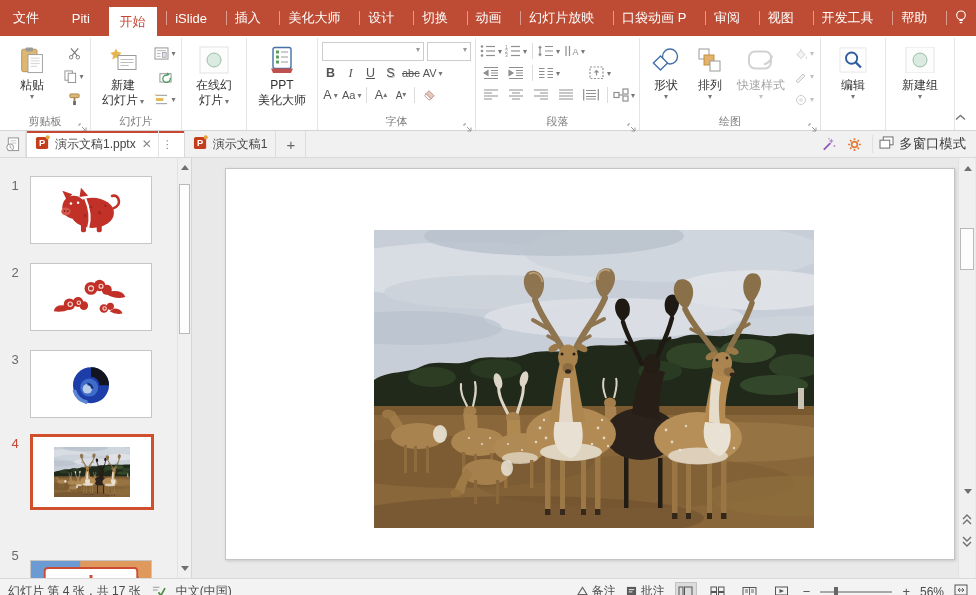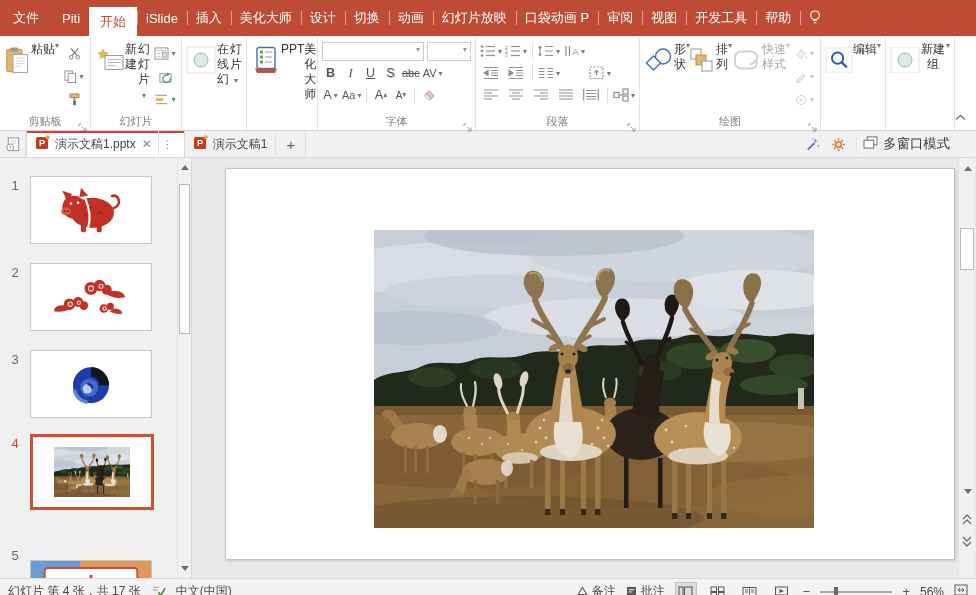--- a/index.html
+++ b/index.html
@@ -1,33 +1,33 @@
 <!DOCTYPE html>
 <html><head>
 <meta charset="utf-8">
 <style>
   *{box-sizing:border-box;margin:0;padding:0;font-family:"Liberation Sans",sans-serif;}
   html,body{width:976px;height:595px;overflow:hidden;background:#fff;}
   button{background:none;border:none;cursor:pointer;font-family:inherit;}
   #app{position:relative;width:976px;height:595px;overflow:hidden;display:flex;flex-direction:column;}
 
   
-  .titlebar{height:36px;background:#be4b33;display:flex;align-items:stretch;color:#fff;font-size:13px;flex:none;}
+  .titlebar{height:36px;background:#be4b33;display:flex;align-items:stretch;color:#fff;font-size:13px;flex:none;justify-content:space-between;}
   .mtab{position:relative;display:flex;align-items:center;padding:4px 9px;white-space:nowrap;}
   .mtab.first{padding:0 14px 0 13px;}
   .mtab:not(.nosep)::before{content:'';position:absolute;left:0;top:11px;height:14px;width:1px;background:rgba(255,255,255,.45);}
   .mtab.active{background:#fff;color:#c74634;align-self:flex-end;height:29px;padding:0 11px;}
   .tellme{display:flex;align-items:center;gap:5px;}
 
   
   .ribbon{height:95px;background:#fff;border-bottom:1px solid #d4d4d4;display:flex;flex:none;position:relative;padding-top:2px;}
   .rgroup{position:relative;display:flex;align-items:flex-start;padding:2px 4px 16px;border-right:1px solid #e4e4e4;}
   .glabel{position:absolute;bottom:1px;left:0;right:0;text-align:center;font-size:11px;color:#7c7c7c;}
   .launcher{position:absolute;right:2px;bottom:2px;width:10px;height:10px;}
-  .bigbtn{display:flex;width:56px;color:#333;font-size:12px;padding-top:2px;}
+  .bigbtn{display:flex;flex-direction:column;width:56px;color:#333;font-size:12px;padding-top:2px;}
   .bigbtn .bicon{height:36px;display:flex;align-items:center;justify-content:center;}
   .blabel{text-align:center;line-height:1.25;}
   .drop::after{content:'▾';font-size:8px;color:#777;margin-left:2px;}
   .dropline{font-size:8px;color:#777;line-height:1;}
   .minicol{display:flex;flex-direction:column;gap:2px;margin-left:2px;padding-top:3px;}
   .sbtn{width:24px;height:21px;display:flex;align-items:center;justify-content:center;color:#666;}
   .grayed{opacity:.45;}
   .frow{display:flex;align-items:center;gap:3px;height:22px;}
   .combo{height:19px;border:1px solid #ccc;background:#fff;position:relative;}
   .combo::after{content:'▾';position:absolute;right:3px;top:2px;font-size:8px;color:#999;}
@@ -43,21 +43,21 @@
 
   
   .tabbar{height:27px;background:#f1f1f1;border-bottom:1px solid #d9d9d9;display:flex;align-items:stretch;font-size:12px;color:#444;flex:none;}
   .histbtn{width:26px;display:flex;align-items:center;justify-content:center;border-right:1px solid #e0e0e0;}
   .dtab{display:flex;align-items:center;gap:5px;padding:0 8px;position:relative;}
   .dtab.active{background:#fff;border-right:1px solid #d9d9d9;border-left:1px solid #d9d9d9;box-shadow:inset 0 2px 0 #c74634;}
   .tabclose{color:#888;font-size:12px;padding:0 1px;}
   .tabmenu{color:#888;font-size:11px;letter-spacing:0;padding:0 3px;border-left:1px solid #e4e4e4;height:100%;display:flex;align-items:center;}
   .dtab.inactive{border-right:1px solid #dddddd;}
   .addtab{width:30px;display:flex;align-items:center;justify-content:center;font-size:15px;color:#666;border-right:1px solid #dddddd;}
-  .tb-right{margin-left:auto;display:flex;align-items:center;gap:2px;padding-right:20px;}
+  .tb-right{margin-left:auto;display:flex;align-items:center;gap:2px;padding-right:4px;}
   .tb-ibtn{width:24px;height:22px;display:flex;align-items:center;justify-content:center;}
   .mwin{display:flex;align-items:center;gap:5px;padding:0 6px;border-left:1px solid #e0e0e0;margin-left:4px;color:#3b3b3b;}
 
   
   .content{display:flex;height:420px;flex:none;}
   .thumbs{width:192px;background:#f0f0f0;position:relative;overflow:hidden;border-right:1px solid #d6d6d6;}
   .slide-item{position:absolute;left:0;display:flex;align-items:flex-start;}
   .snum{width:30px;padding-top:2px;text-align:center;font-size:13px;color:#6a6a6a;}
   .snum.sel{color:#c74634;}
   .sthumb{width:122px;height:68px;background:#fff;border:1px solid #c6c6c6;display:flex;align-items:center;justify-content:center;overflow:hidden;}

